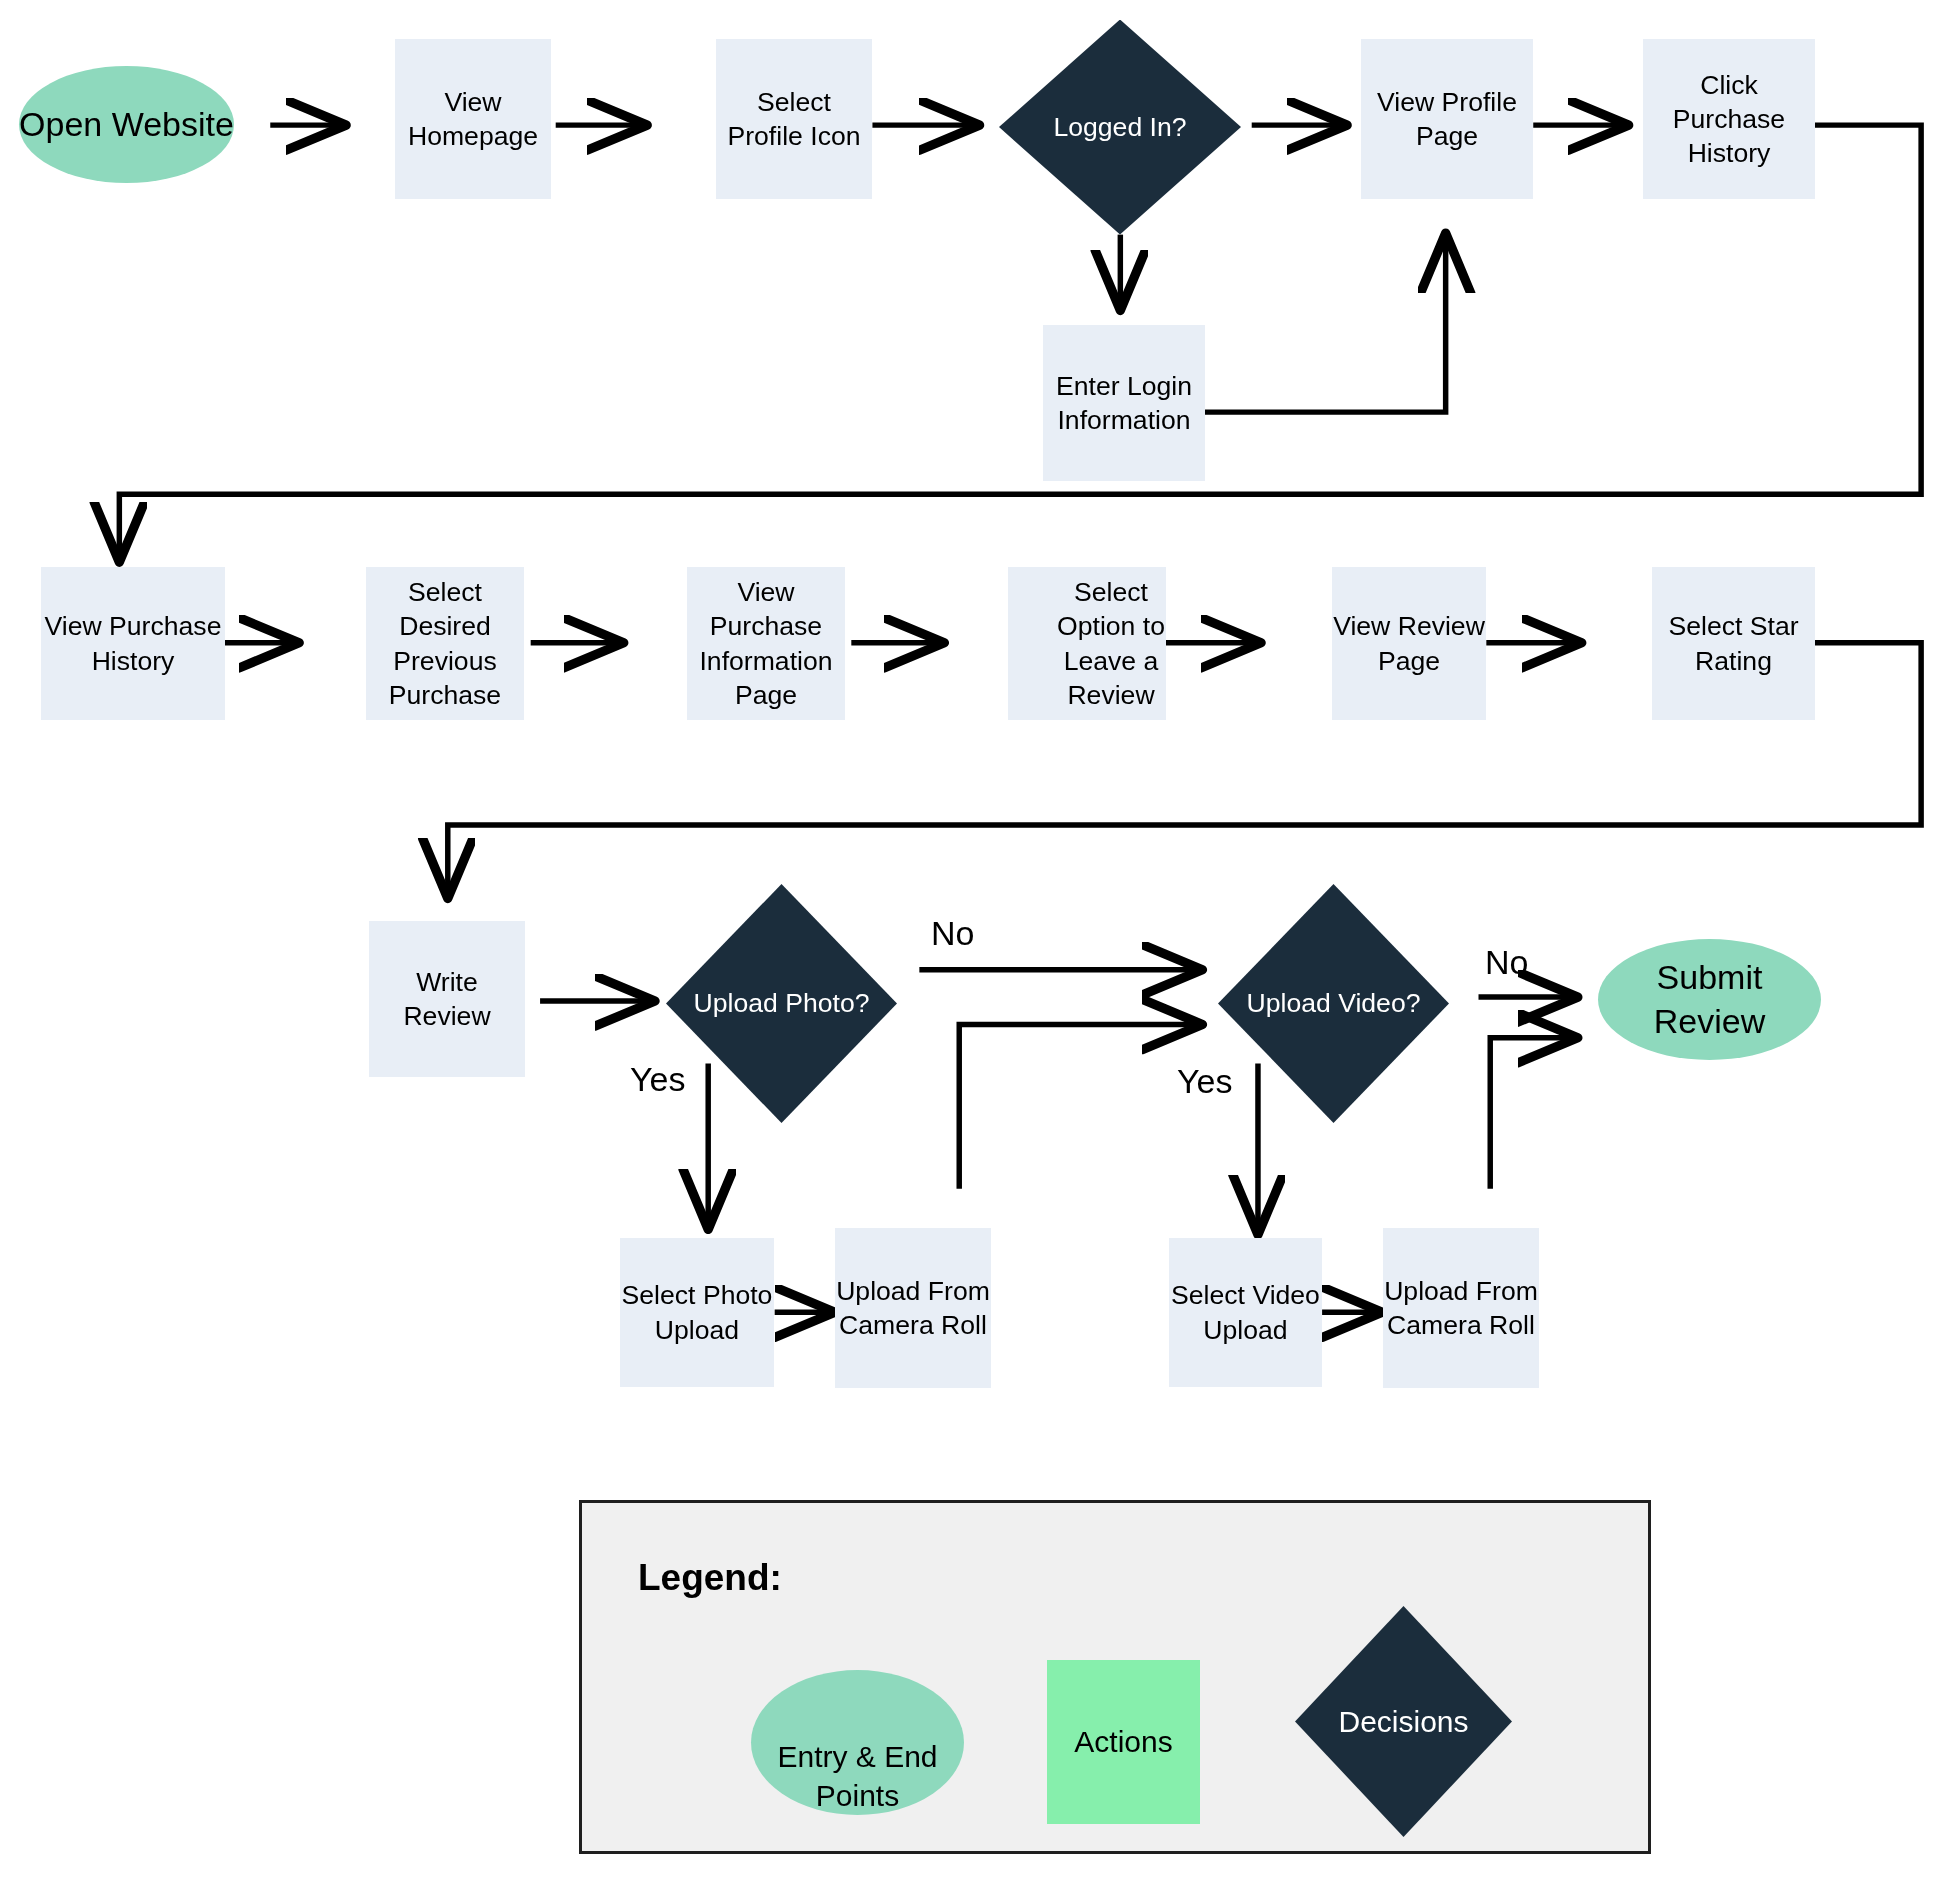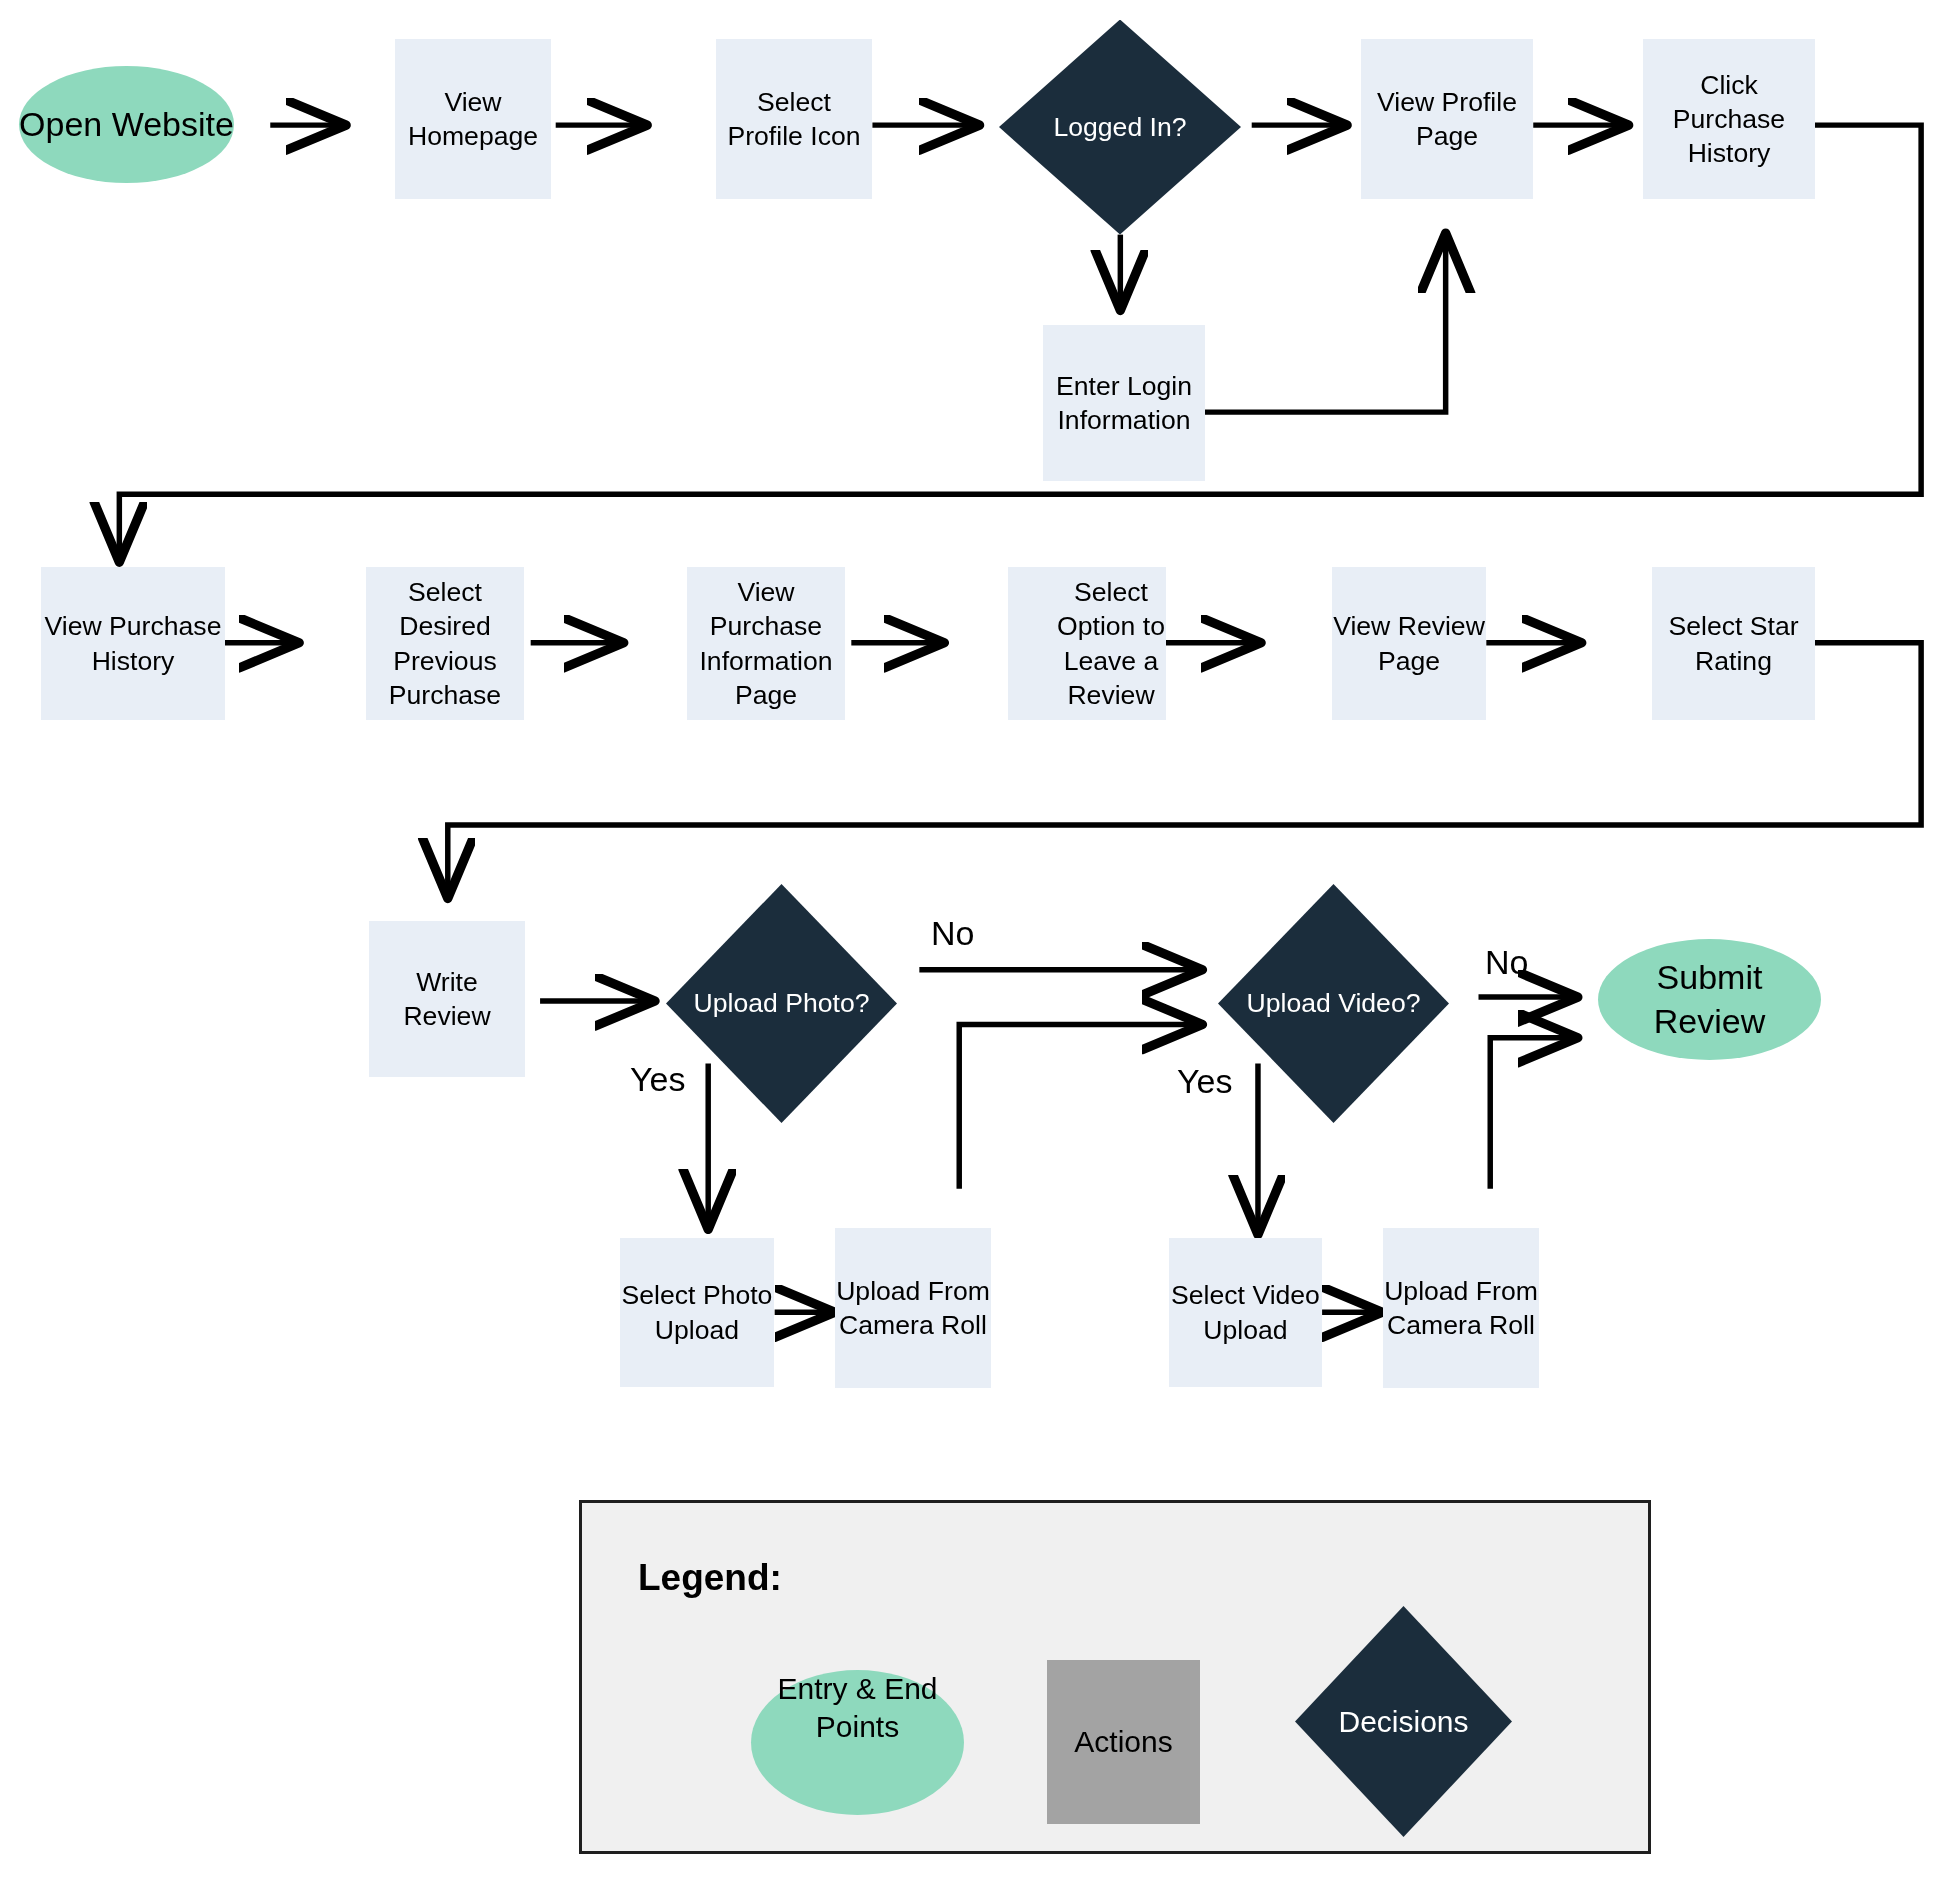--- a/index.html
+++ b/index.html
@@ -91,33 +91,33 @@
   }
   .lg-terminal {
     position: absolute;
     left: 751px;
     top: 1670px;
     width: 213px;
     height: 145px;
     background: #8ed9bd;
     border-radius: 50%;
     display: flex;
-    align-items: flex-start;
+    align-items: flex-end;
     justify-content: center;
     text-align: center;
     font-size: 30px;
     line-height: 1.28;
   }
   .lg-action {
     position: absolute;
     left: 1047px;
     top: 1660px;
     width: 153px;
     height: 164px;
-    background: #a3a3a3;
+    background: #86efac;
     display: flex;
     align-items: center;
     justify-content: center;
     font-size: 30px;
   }
   .lg-decision {
     position: absolute;
     left: 1295px;
     top: 1606px;
     width: 217px;

